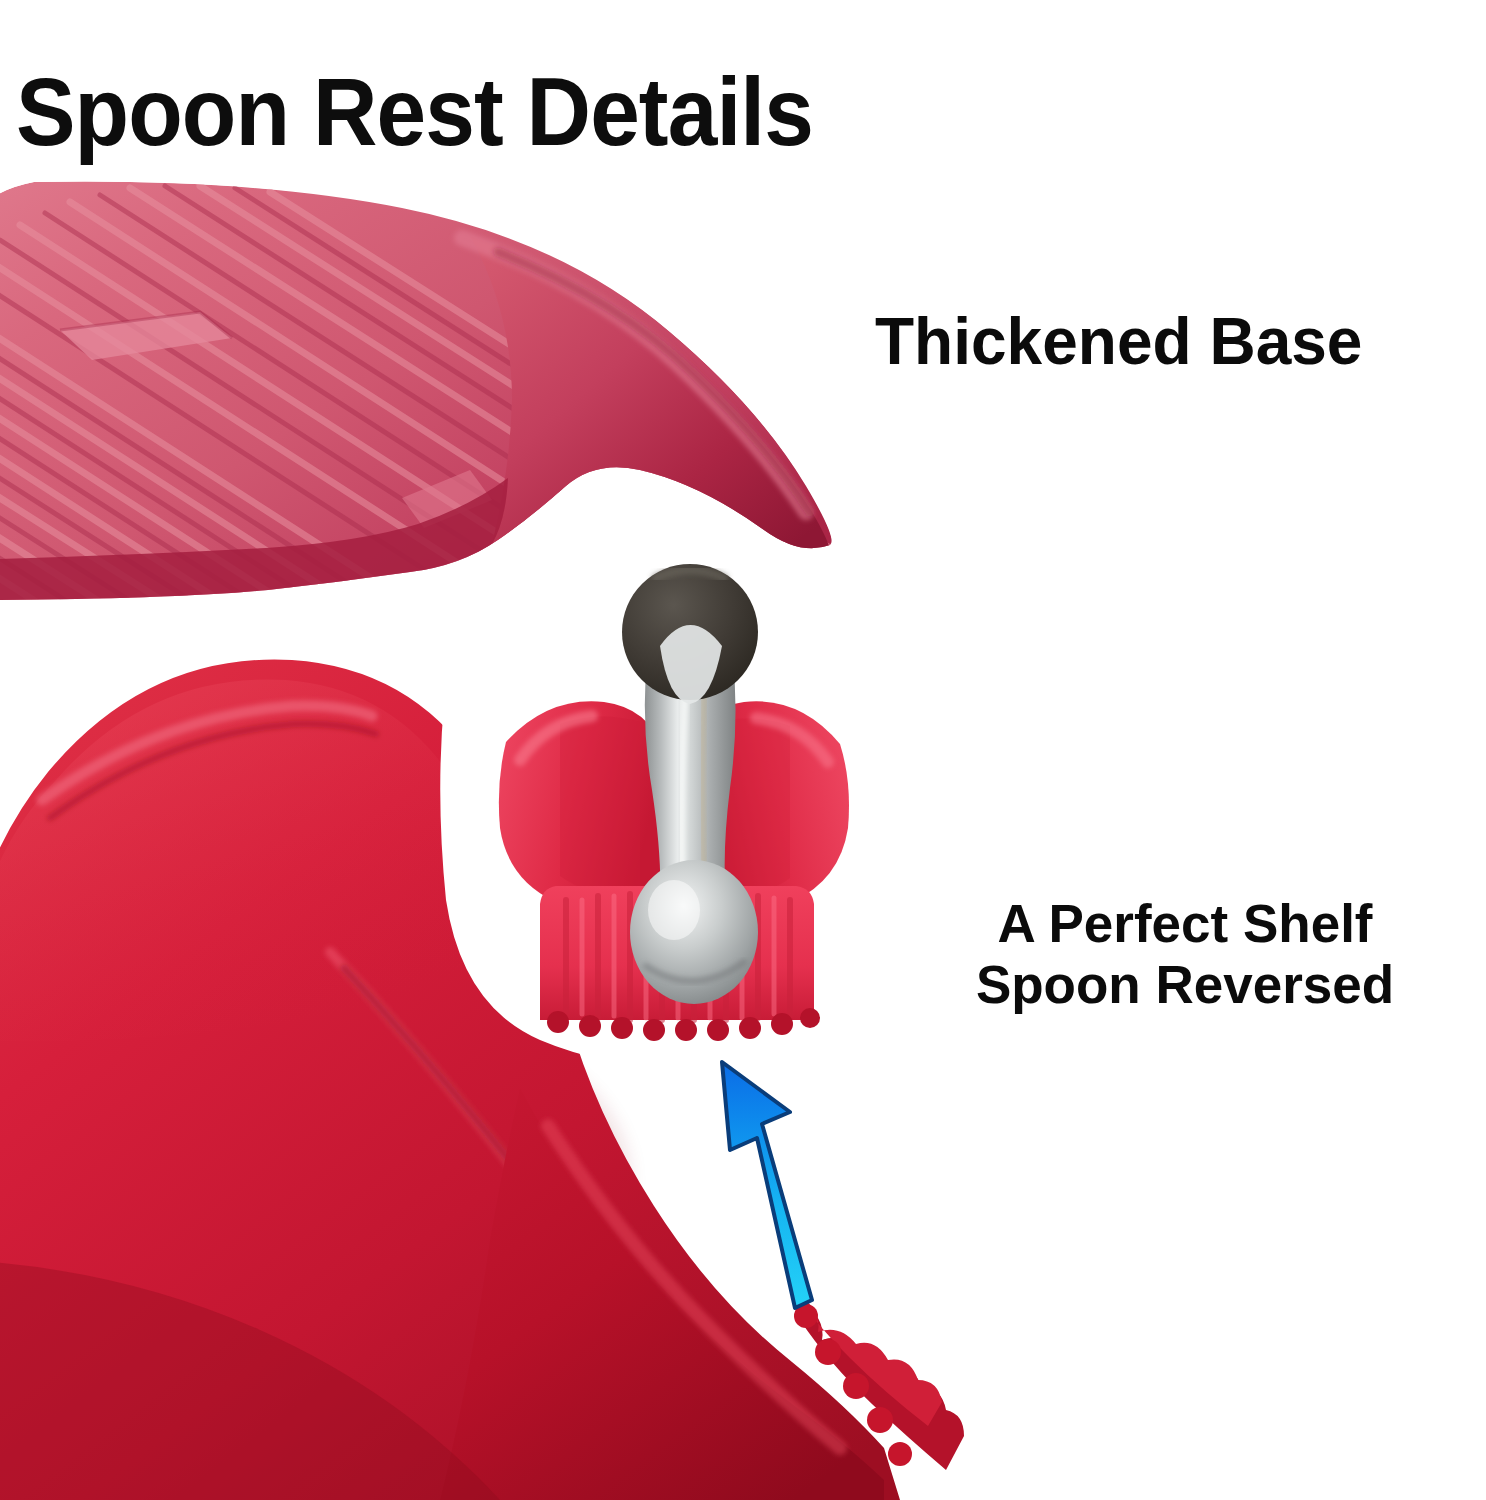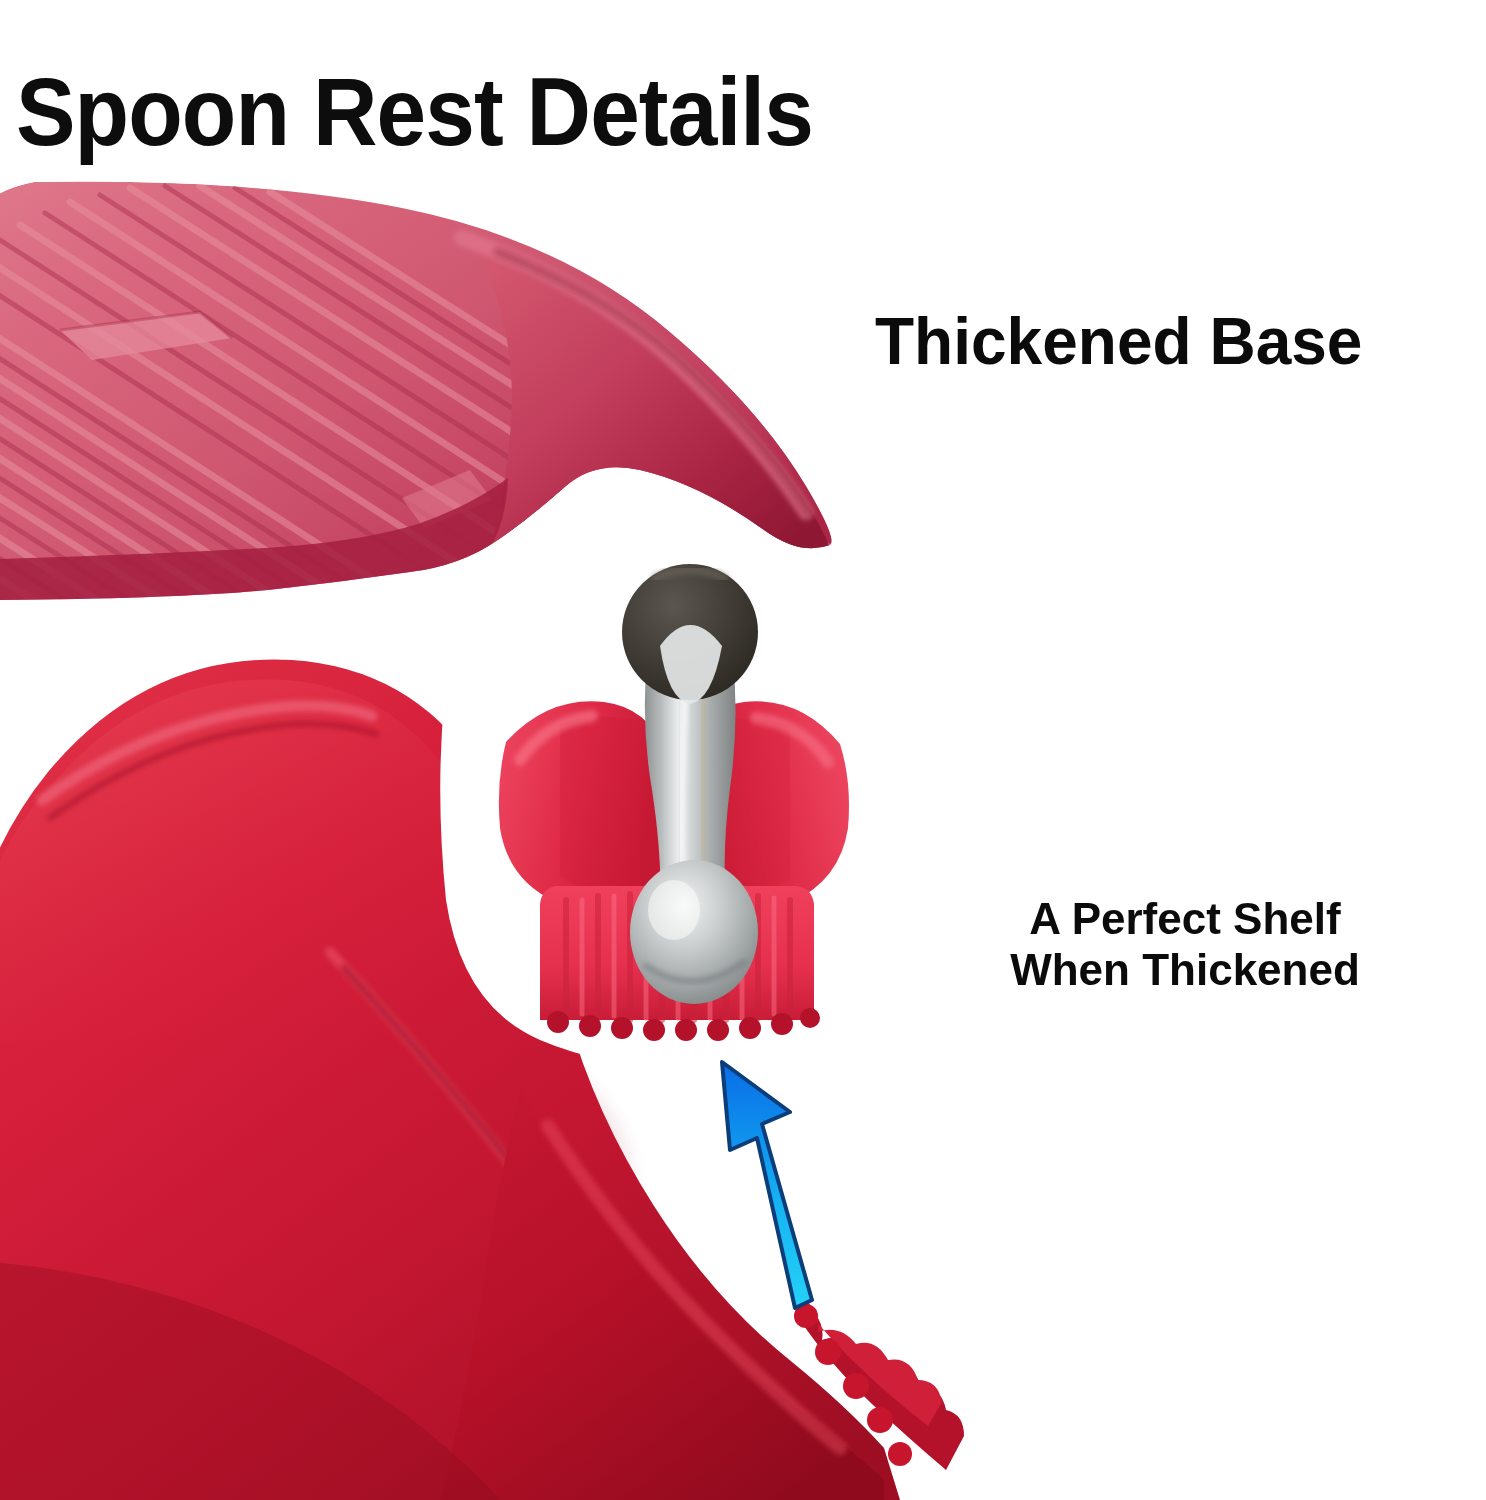--- a/index.html
+++ b/index.html
@@ -50,21 +50,21 @@
     font-size: 66px;
     text-align: left;
     white-space: nowrap;
     transform: scaleX(0.97);
     transform-origin: left top;
   }
   #callout-perfect-shelf {
     left: 886px;
     top: 893px;
     width: 598px;
-    font-size: 44px;
+    font-size: 53px;
     text-align: center;
   }
   #callout-perfect-shelf .cl {
     display: block;
     white-space: nowrap;
   }
 
   
   #art-layer {
     position: absolute;
@@ -475,16 +475,16 @@
                L 812 1300 Z" fill="url(#gArrow)" stroke="#0a3d7a" stroke-width="4" stroke-linejoin="round"></path>
     </g>
   </svg>
 
   <h1 id="page-title">Spoon Rest Details</h1>
 
   <div id="callout-thickened-base" class="callout">Thickened Base</div>
 
   <div id="callout-perfect-shelf" class="callout">
     <span class="cl">A Perfect Shelf</span>
-    <span class="cl">When Thickened</span>
+    <span class="cl">Spoon Reversed</span>
   </div>
 
 </div>
 
 </body></html>

